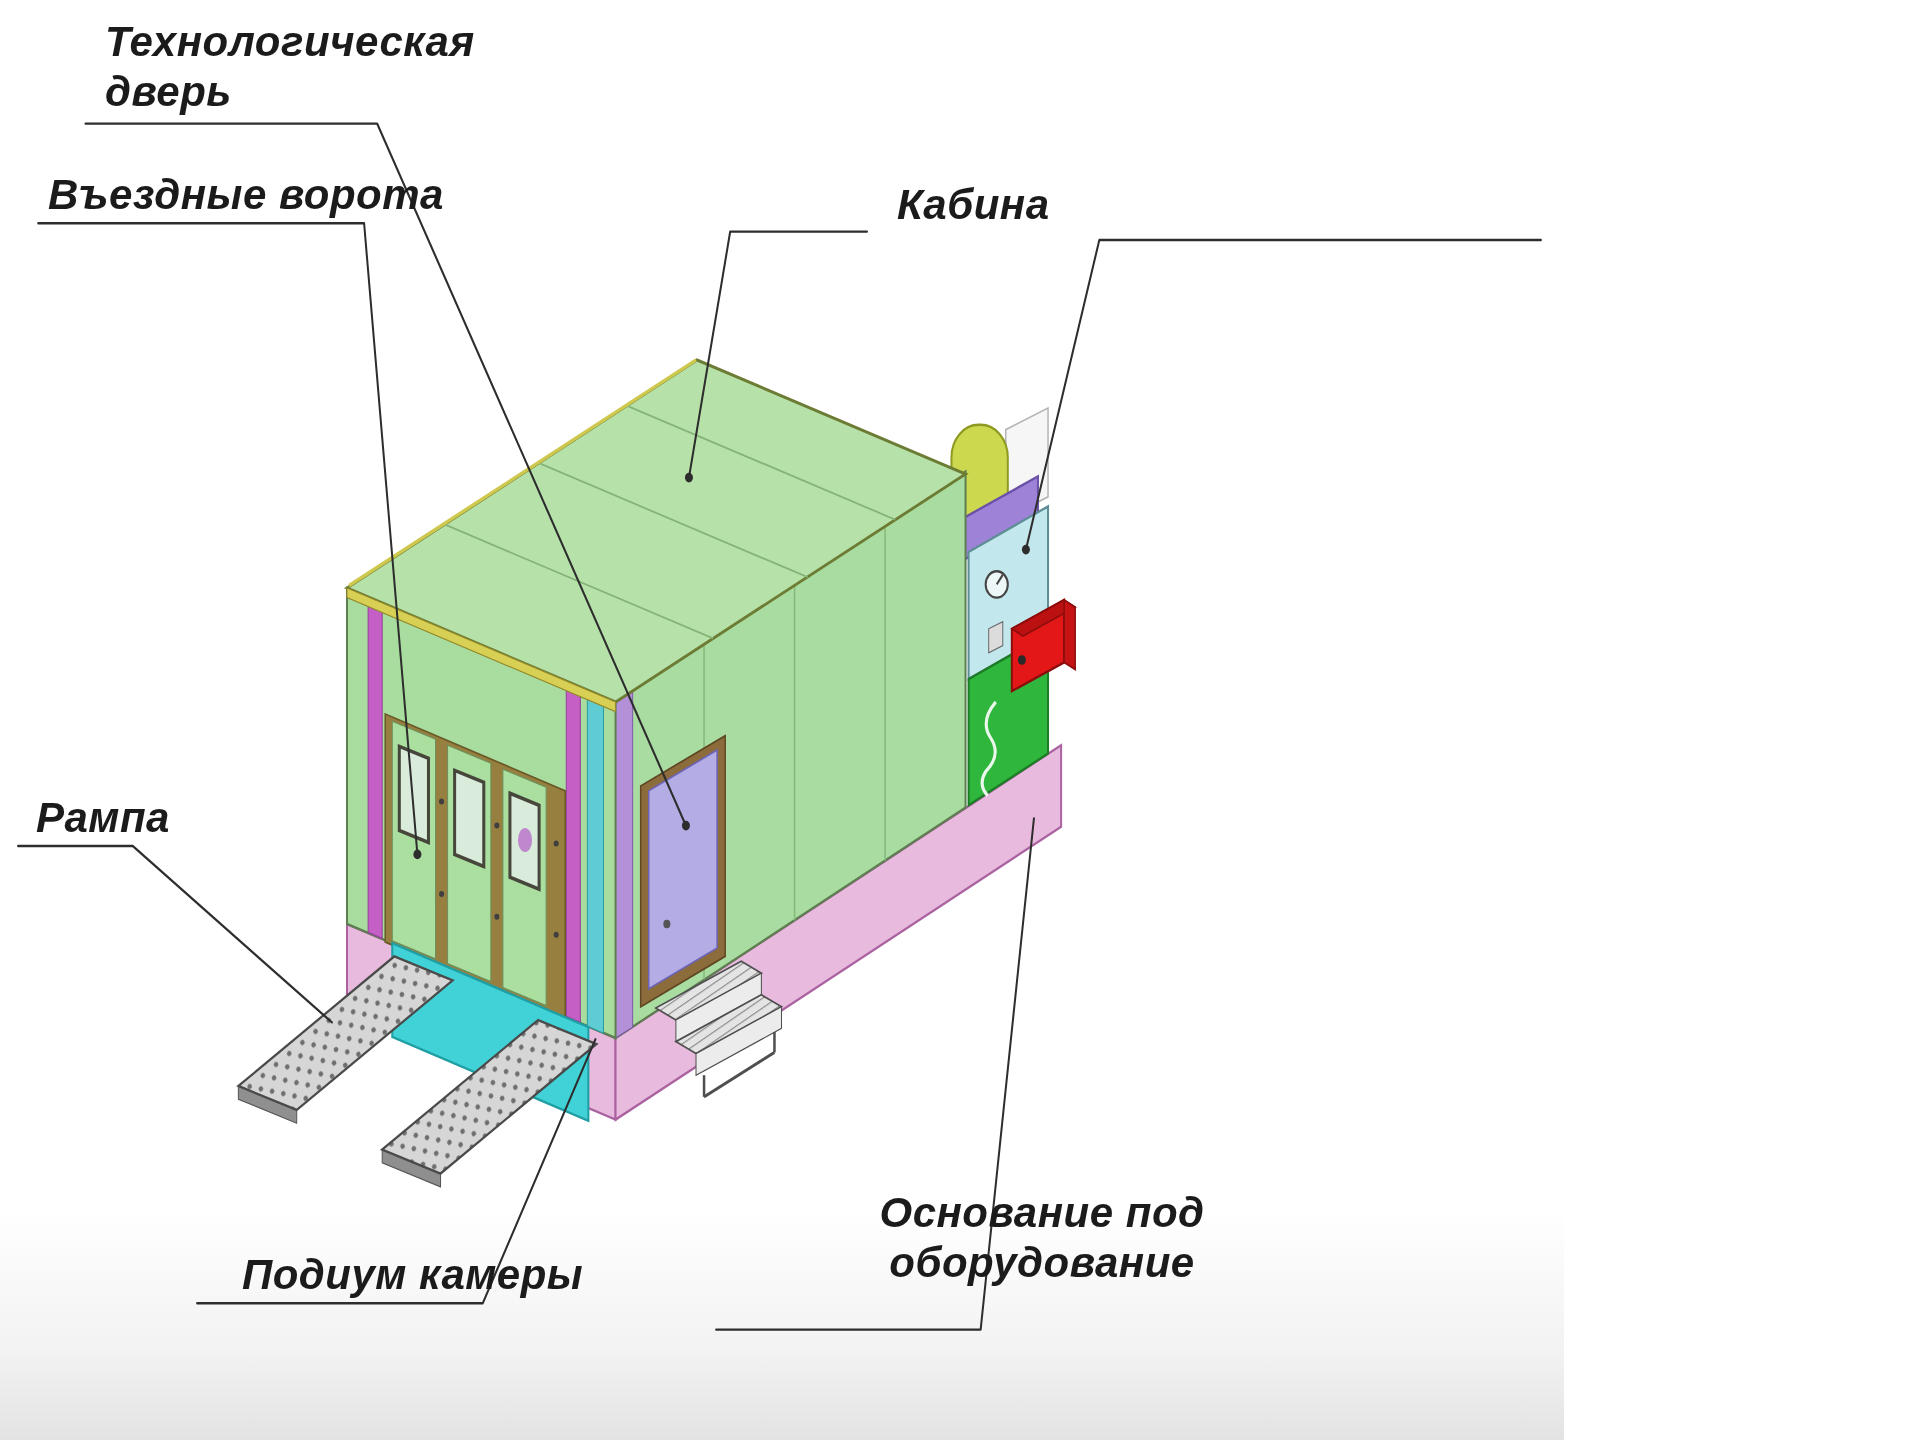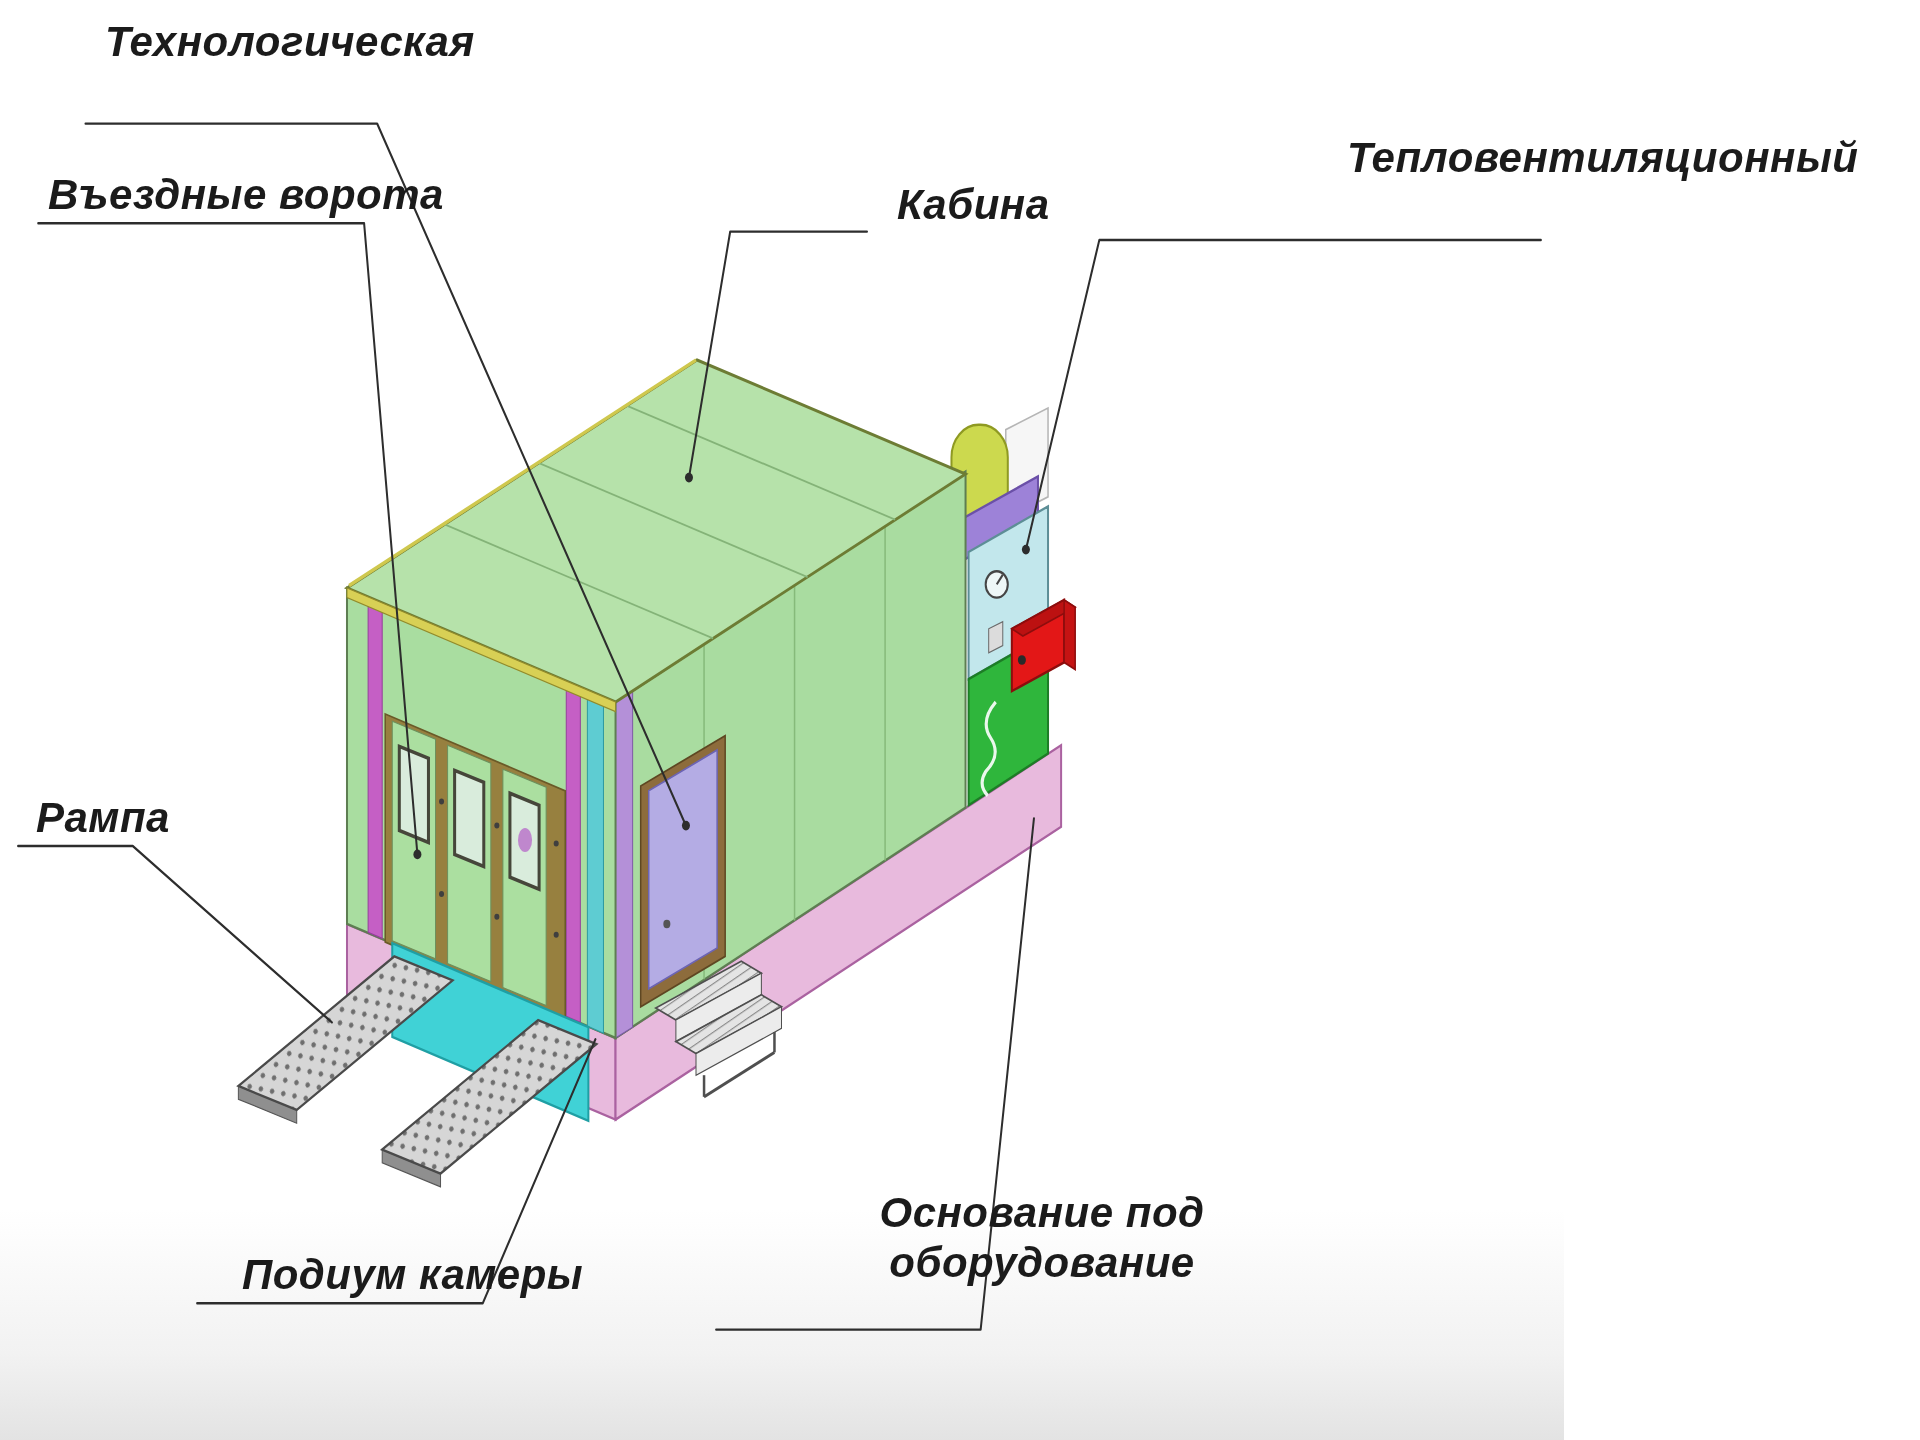--- a/index.html
+++ b/index.html
@@ -156,32 +156,32 @@
     <g fill="#2d2d2d">
       <circle cx="682" cy="688" r="4"></circle>
       <circle cx="415" cy="712" r="4"></circle>
       <circle cx="685" cy="398" r="4"></circle>
       <circle cx="1020" cy="458" r="4"></circle>
     </g>
   </svg>
 
   <div class="callout-label" style="left:105px; top:17px;">
     <span>Технологическая</span>
+    <span>дверь</span>
   </div>
 
   <div class="callout-label" style="left:48px; top:170px;">
     <span>Въездные ворота</span>
   </div>
 
   <div class="callout-label" style="left:897px; top:180px;">
     <span>Кабина</span>
   </div>
 
   <div class="callout-label" style="left:1347px; top:133px;">
-    <span>Тепловентиляционный</span>
   </div>
 
   <div class="callout-label" style="left:36px; top:793px;">
     <span>Рампа</span>
   </div>
 
   <div class="callout-label" style="left:242px; top:1250px;">
     <span>Подиум камеры</span>
   </div>
 

